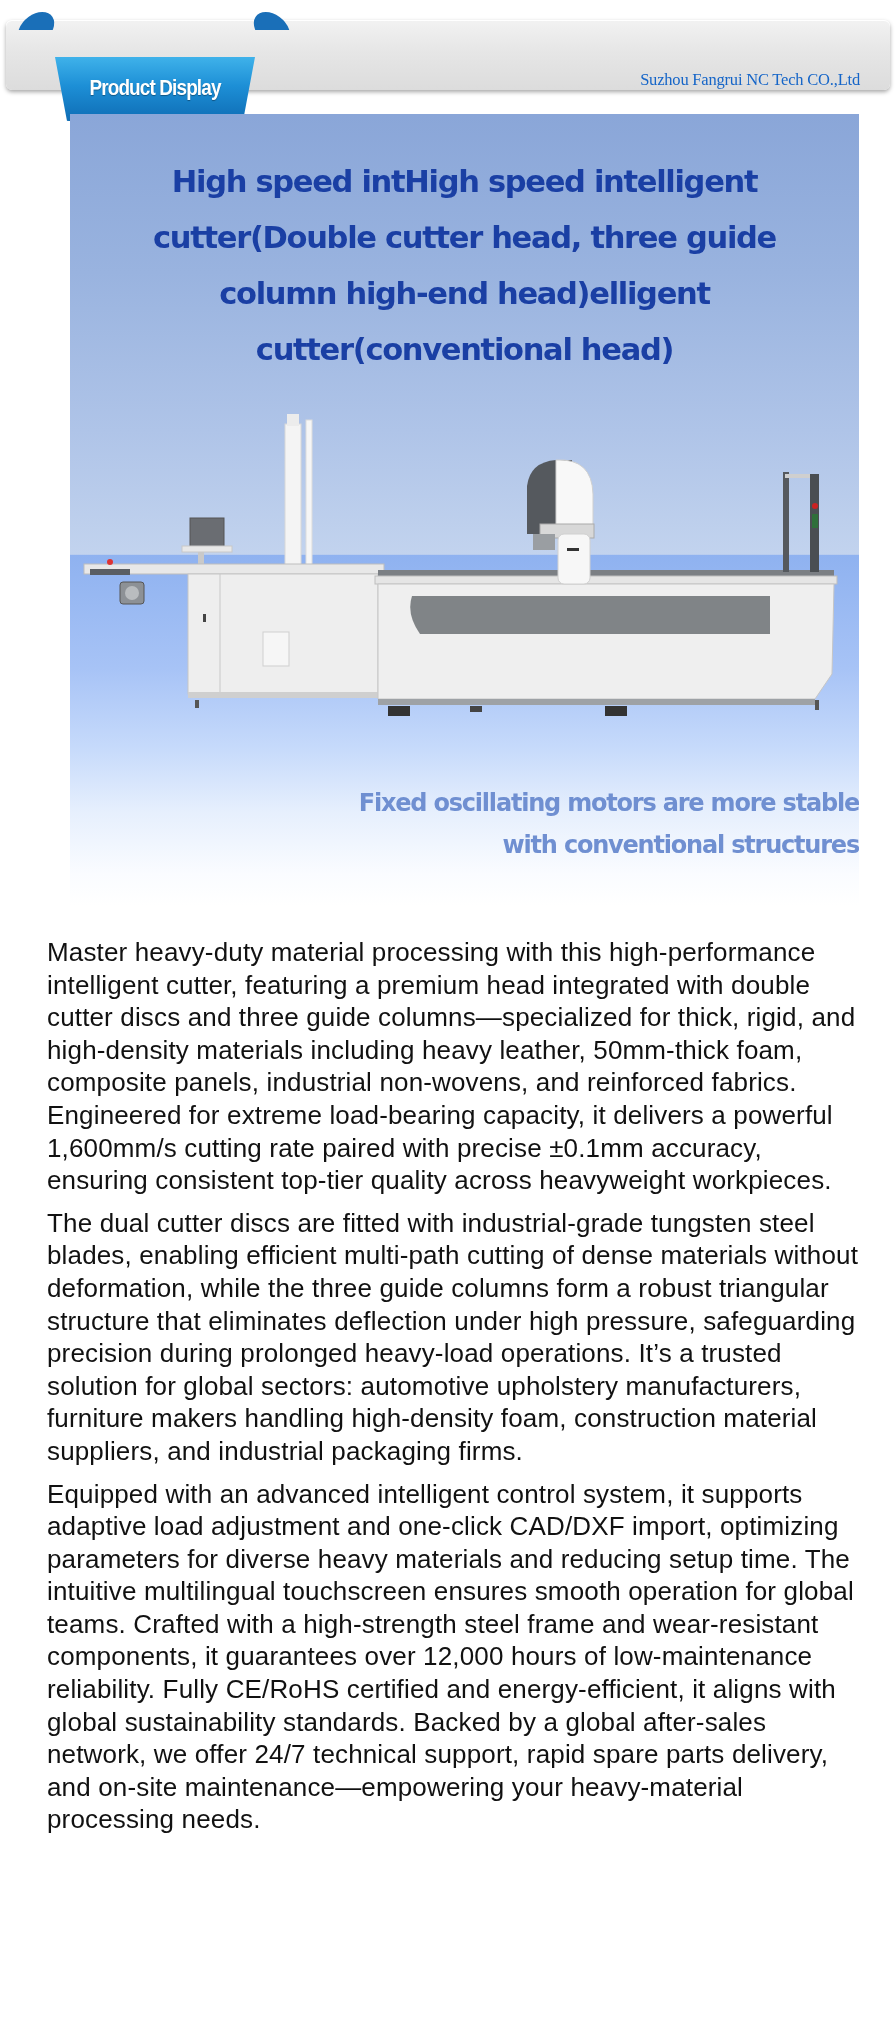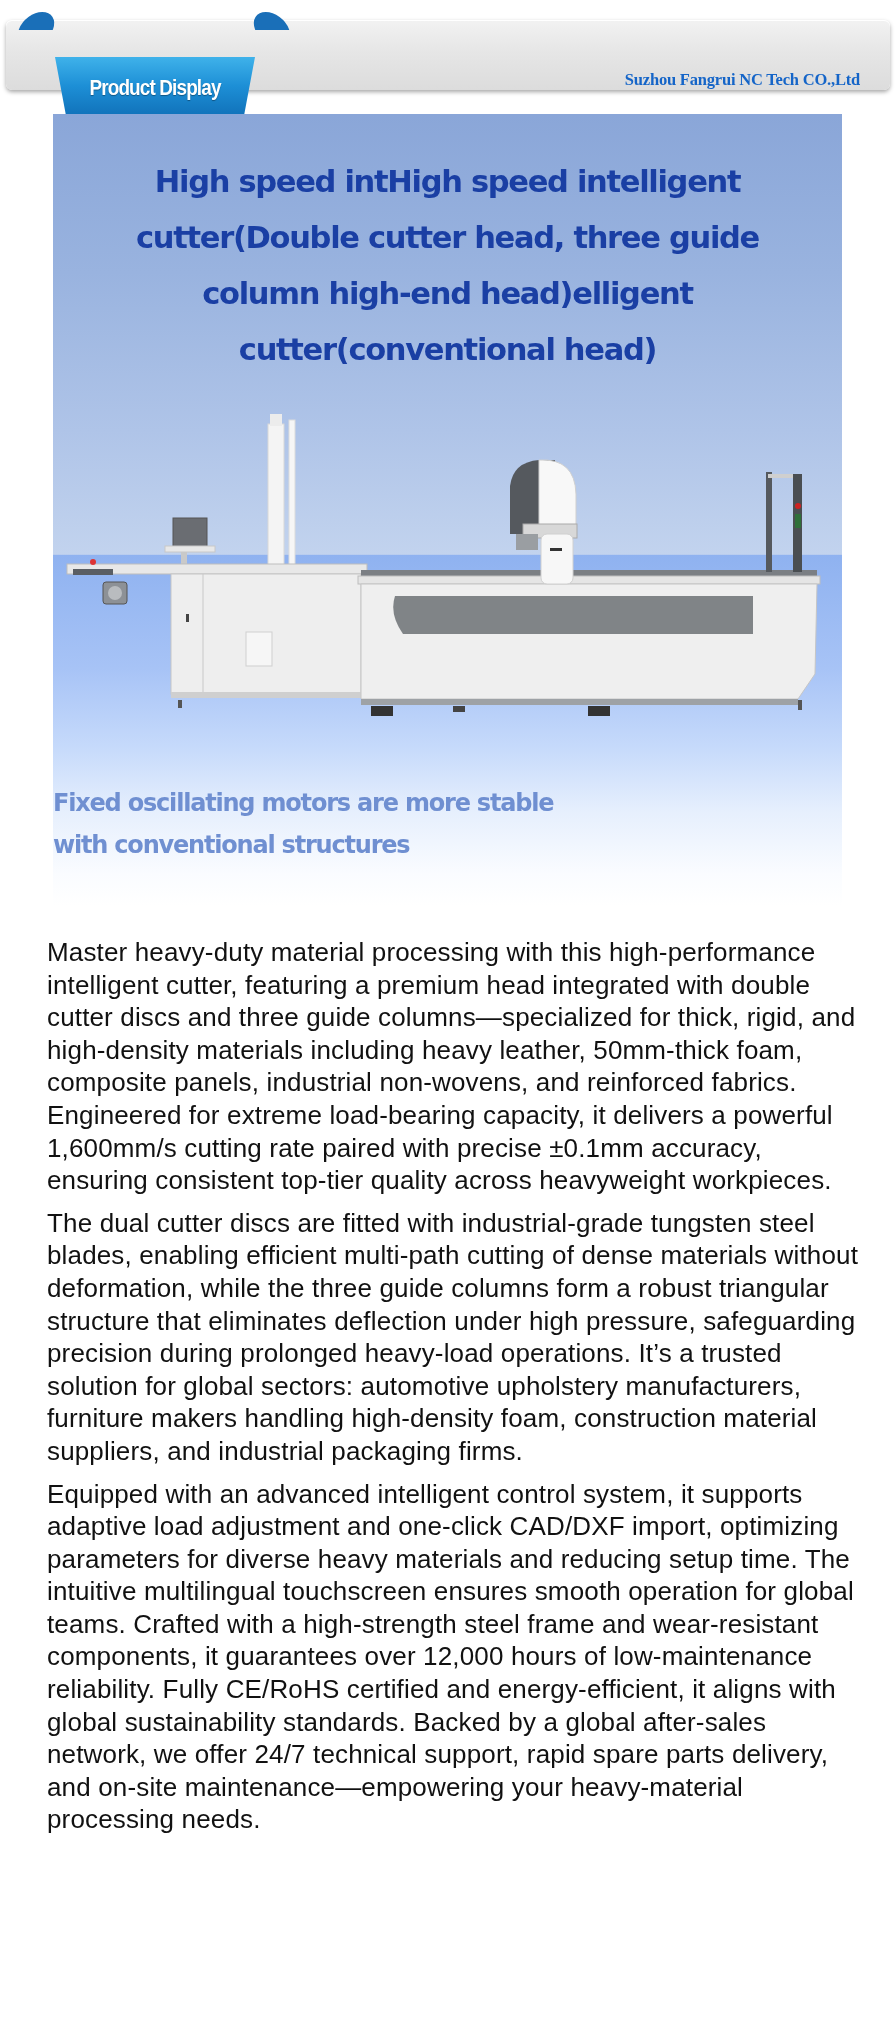--- a/index.html
+++ b/index.html
@@ -28,40 +28,40 @@
       margin-top: 45px;
     }
     .ribbon-title {
       position: absolute; left: 0; right: 0; top: 18px; text-align: center;
       color: #ffffff; font-family: "Liberation Sans", sans-serif; font-weight: bold;
       font-size: 22px; letter-spacing: -1px; transform: scaleX(0.86);
       text-shadow: 0 1px 1px rgba(0,0,0,0.35);
     }
     .company {
       position: absolute; right: 30px; top: 50px;
-      color: #1565c8; font-family: "Liberation Serif", serif; font-weight: bold;
+      color: #1565c8; font-family: "Liberation Serif", serif; font-weight: normal;
       font-size: 16.5px; letter-spacing: -0.2px;
     }
 
     
     .hero {
-      position: absolute; left: 53px; top: 114px; width: 789px; height: 792px;
+      position: absolute; left: 70px; top: 114px; width: 789px; height: 792px;
       background: linear-gradient(180deg,
         #8aa6d8 0%, #99b3df 20%, #afc4e8 40%, #c2d3ee 55.6%,
         #8fb2f0 55.7%, #a7c3f6 70%, #c6dafb 80%, #e6effd 88%, #fafcff 96%, #ffffff 100%);
       overflow: hidden;
     }
     .hero-title {
       position: absolute; left: 0; right: 0; top: 40px; text-align: center;
       color: #1a3fa4; font-family: "DejaVu Sans", sans-serif; font-weight: bold;
       font-size: 30.5px; line-height: 56px; letter-spacing: -1.3px;
       padding: 0 70px;
     }
     .hero-caption {
-      position: absolute; left: 0; right: 0; top: 668px; text-align: left;
+      position: absolute; left: 0; right: 0; top: 668px; text-align: right;
       color: #6f8fd1; font-family: "DejaVu Sans", sans-serif; font-weight: bold;
       font-size: 24px; line-height: 42px; letter-spacing: -1.2px;
     }
     .machine { position: absolute; left: 0; top: 0; width: 789px; height: 792px; }
 
     
     .desc {
       position: absolute; left: 37px; top: 926px; width: 840px;
       color: #111111; font-family: "Liberation Sans", sans-serif;
       font-size: 26px; line-height: 32.6px; letter-spacing: 0.15px;

